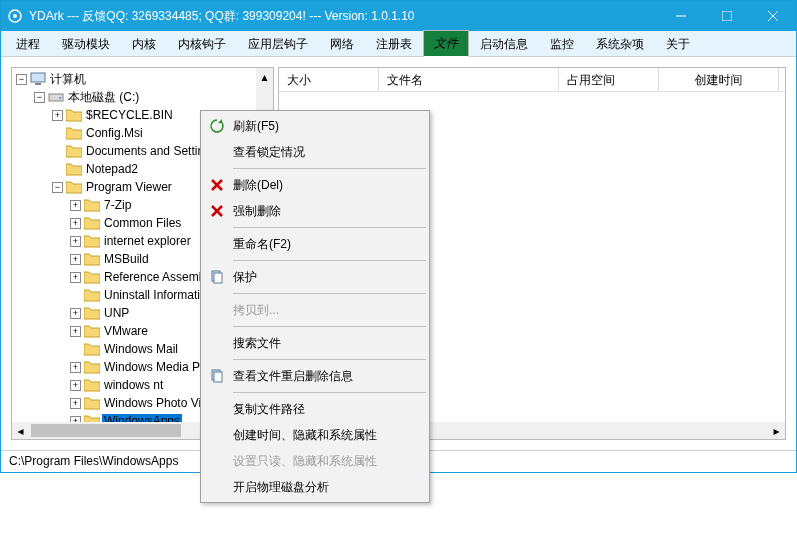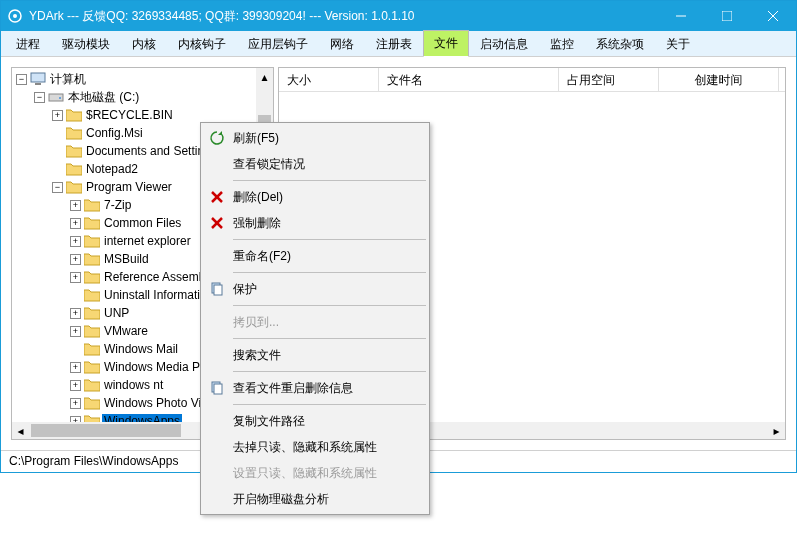--- a/index.html
+++ b/index.html
@@ -5,21 +5,21 @@
 * { margin:0; padding:0; box-sizing:border-box; font-family:"Microsoft YaHei","Segoe UI",sans-serif; font-size:12px; }
 body { background:#fff; }
 .window { width:797px; height:473px; border:1px solid #1a9cd8; display:flex; flex-direction:column; background:#fff; }
 .titlebar { height:30px; background:#1ba1dc; color:#fff; display:flex; align-items:center; padding:0 0 0 6px; }
 .title-icon { width:16px; height:16px; margin-right:6px; }
 .title-text { flex:1; font-size:12px; }
 .win-controls { display:flex; }
 .win-btn { width:46px; height:30px; display:flex; align-items:center; justify-content:center; }
 .tabbar { height:26px; background:#e5f3fd; border-bottom:1px solid #d0d0d0; display:flex; align-items:flex-end; padding-left:4px; }
 .tab { padding:4px 10px; border:1px solid transparent; border-bottom:none; cursor:default; position:relative; top:1px; }
-.tab.active { background:#bef264; border-color:#bababa; border-bottom:1px solid #fff; }
+.tab.active { background:#15803d; border-color:#bababa; border-bottom:1px solid #fff;font-style:italic; }
 .workspace { flex:1; display:flex; min-height:0; }
 
 
 .tree-panel { width:263px; border:1px solid #bababa; margin:10px 2px 10px 10px; display:flex; flex-direction:column; position:relative; }
 .tree-body { flex:1; overflow:hidden; position:relative; }
 .tree-inner { position:absolute; inset:0; overflow:hidden; }
 .tree { padding:2px 0; }
 .tree-node { display:flex; align-items:center; height:18px; white-space:nowrap; }
 .toggle { width:11px; height:11px; border:1px solid #888; margin-right:3px; display:flex; align-items:center; justify-content:center; font-size:9px; line-height:1; background:#fff; }
 .toggle.blank { border:none; }
@@ -37,21 +37,21 @@
 
 .list-panel { flex:1; border:1px solid #bababa; margin:10px 10px 10px 2px; display:flex; flex-direction:column; }
 .list-header { height:24px; display:flex; border-bottom:1px solid #e0e0e0; background:#fff; }
 .col { padding:4px 8px; border-right:1px solid #e0e0e0; }
 .list-body { flex:1; background:#fff; }
 .list-scroll-h { height:17px; background:#f0f0f0; display:flex; }
 
 .statusbar { height:22px; border-top:1px solid #d0d0d0; padding:3px 8px; font-size:12px; }
 
 
-.context-menu { position:absolute; left:200px; top:110px; width:230px; background:#f2f2f2; border:1px solid #a0a0a0; box-shadow:2px 2px 4px rgba(0,0,0,.25); z-index:100; padding:2px;margin-top:12px; }
+.context-menu { position:absolute; left:200px; top:110px; width:230px; background:#f2f2f2; border:1px solid #a0a0a0; box-shadow:2px 2px 4px rgba(0,0,0,.25); z-index:100; padding:2px; }
 .menu-item { height:26px; display:flex; align-items:center; padding-left:30px; position:relative; }
 .menu-item.disabled { color:#9a9a9a; }
 .menu-sep { height:1px; background:#c0c0c0; margin:3px 1px 3px 30px; }
 .menu-icon { position:absolute; left:6px; top:5px; width:16px; height:16px; }
 </style>
 </head>
 <body>
 
 <div class="window">
   <div class="titlebar">
@@ -340,21 +340,21 @@
             <rect x="3" y="2" width="8" height="10" fill="#cfe3f7" stroke="#5a7a9a"></rect>
             <rect x="5" y="4" width="8" height="10" fill="#fff" stroke="#5a7a9a"></rect>
           </svg></span>
         <span>查看文件重启删除信息</span>
       </div>
       <div class="menu-sep"></div>
       <div class="menu-item">
         <span>复制文件路径</span>
       </div>
       <div class="menu-item">
-        <span>去掉只读、隐藏和系统属性</span>
+        <span>创建时间、隐藏和系统属性</span>
       </div>
       <div class="menu-item disabled">
         <span>设置只读、隐藏和系统属性</span>
       </div>
       <div class="menu-item">
         <span>开启物理磁盘分析</span>
       </div>
     </div>
 </div>
 

